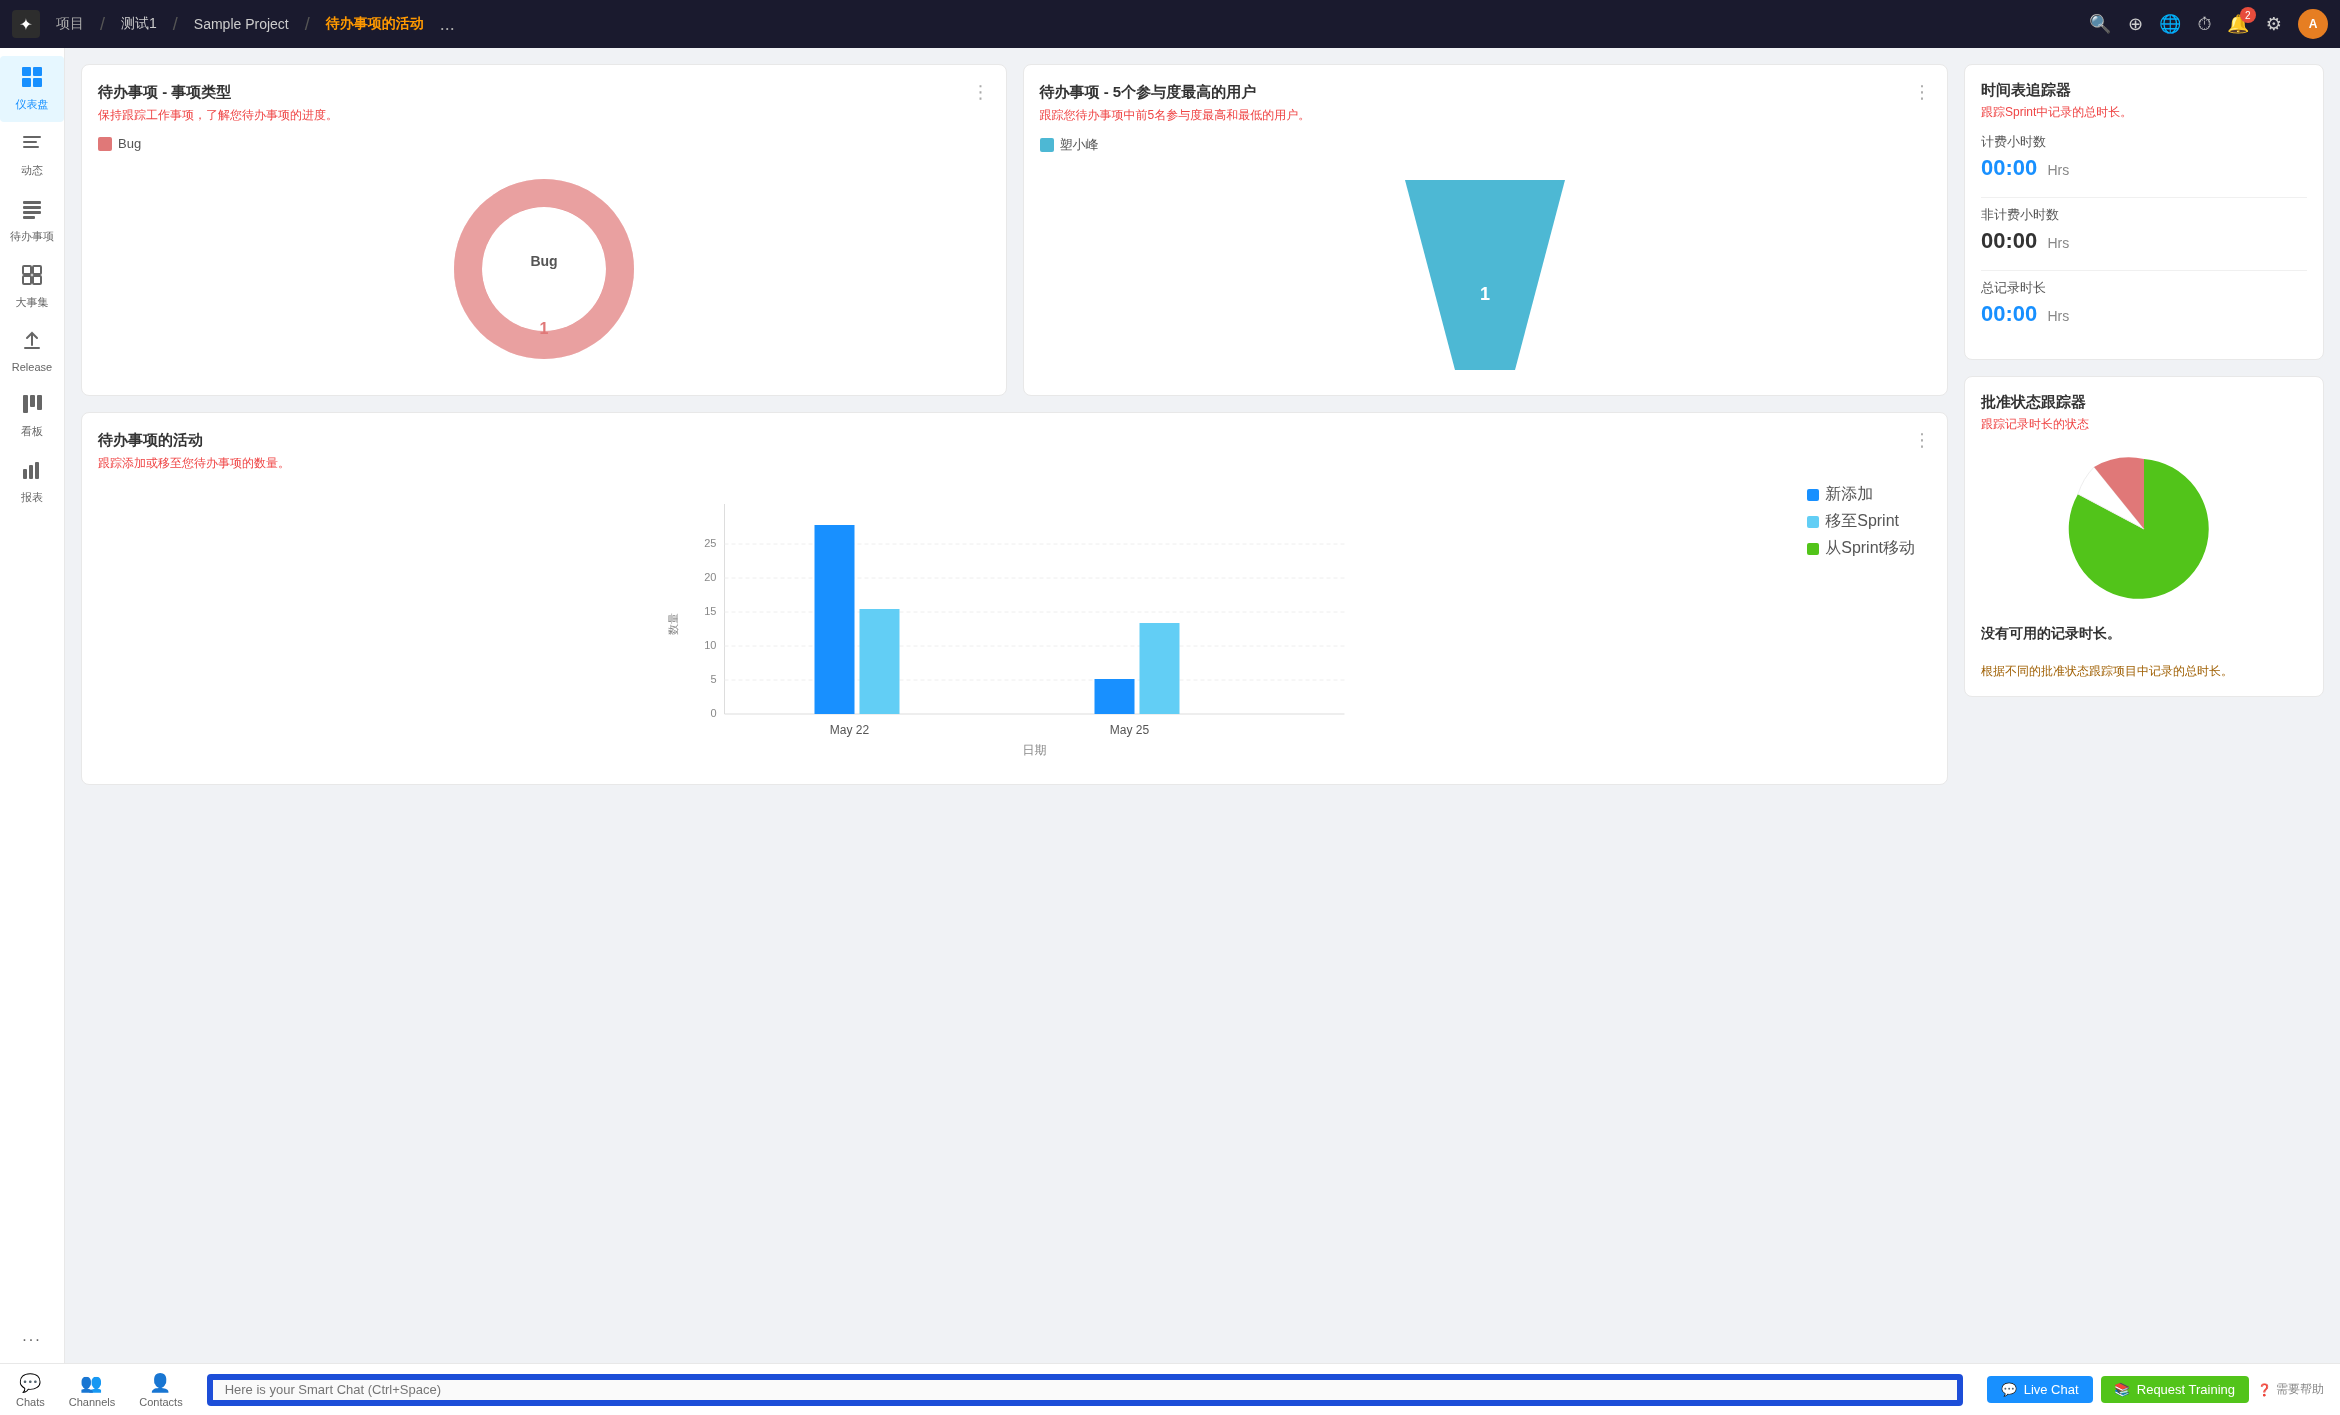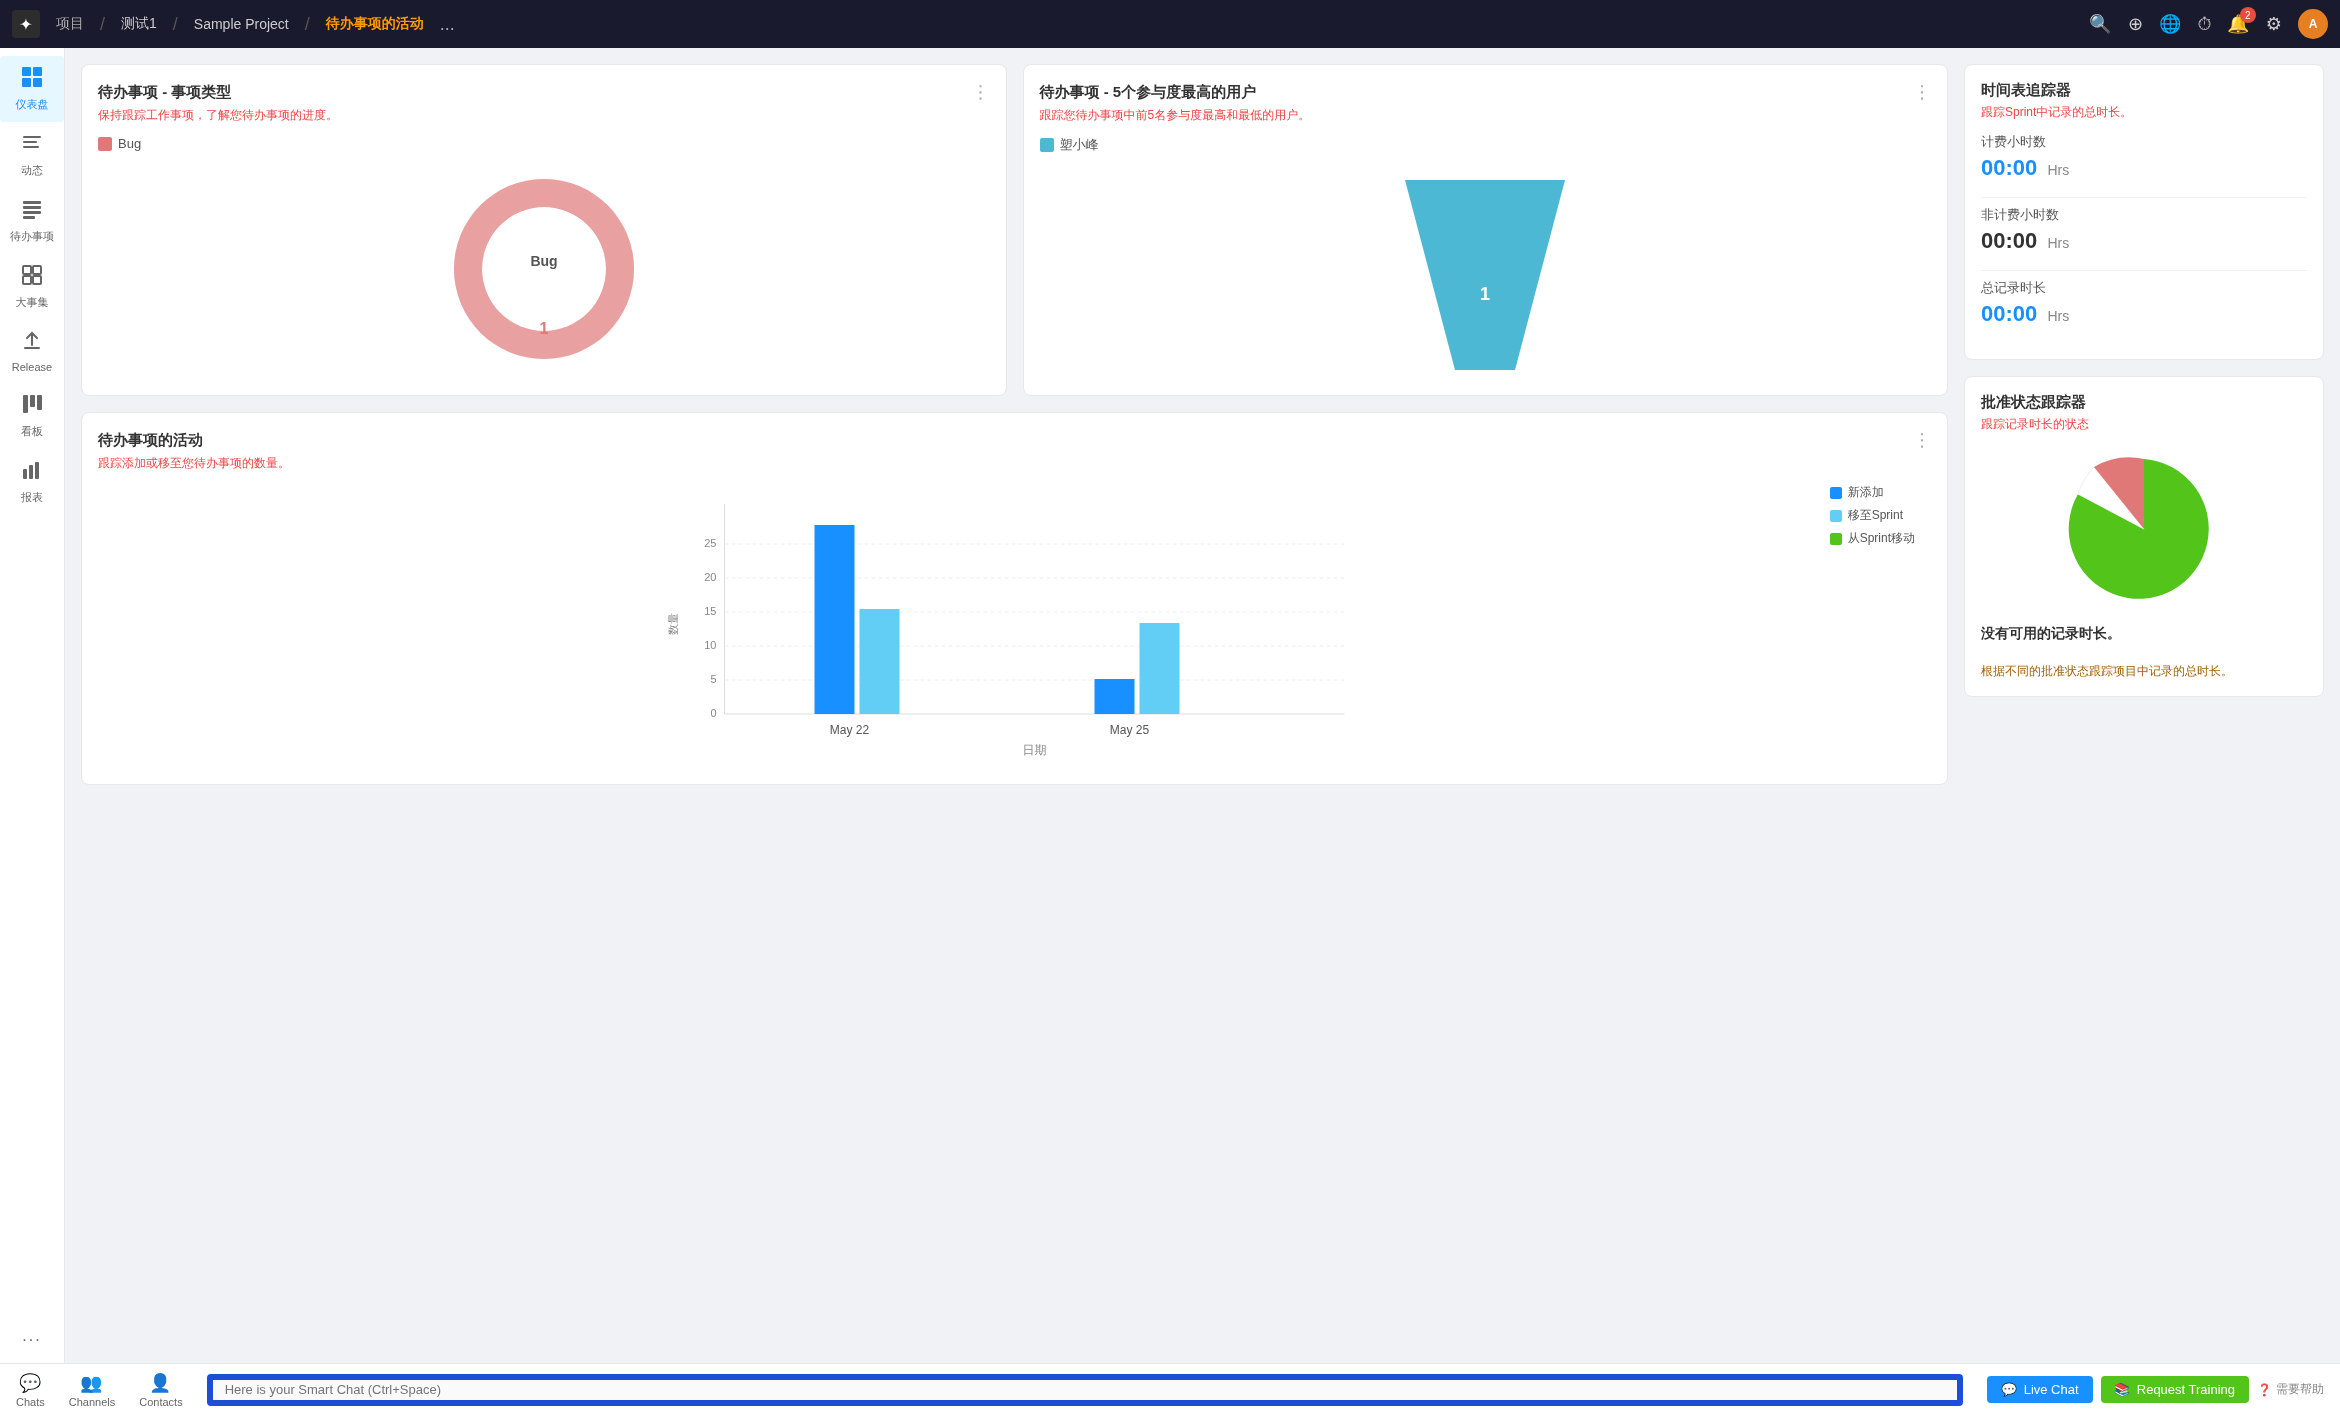--- a/index.html
+++ b/index.html
@@ -87,21 +87,21 @@
     .top-row { display: flex; gap: 16px; }
     .top-row .card { flex: 1; }
 
     
     .donut-container { display: flex; flex-direction: column; align-items: center; margin-top: 8px; }
     .legend-item { display: flex; align-items: center; gap: 6px; margin-bottom: 8px; align-self: flex-start; }
     .legend-dot { width: 14px; height: 14px; border-radius: 2px; }
 
     
     .funnel-container { display: flex; flex-direction: column; align-items: center; position: relative; margin-top: 16px; }
-    .legend-entry { display: flex; align-items: center; gap: 6px; font-size: 12px; color: #555; }
+    .legend-entry { display: flex; align-items: center; gap: 6px; font-size: 16px; color: #555; }
     .legend-color { width: 12px; height: 12px; border-radius: 2px; }
 
     
     .time-entry { margin-bottom: 16px; }
     .time-label { font-size: 13px; color: #555; margin-bottom: 4px; }
 
     
     .approval-no-data { margin-top: 8px; }
     .approval-no-data-text { font-size: 14px; font-weight: 600; color: #333; margin-top: 8px; }
     .approval-no-data-sub { font-size: 12px; color: #a16207; margin-top: 20px; }

